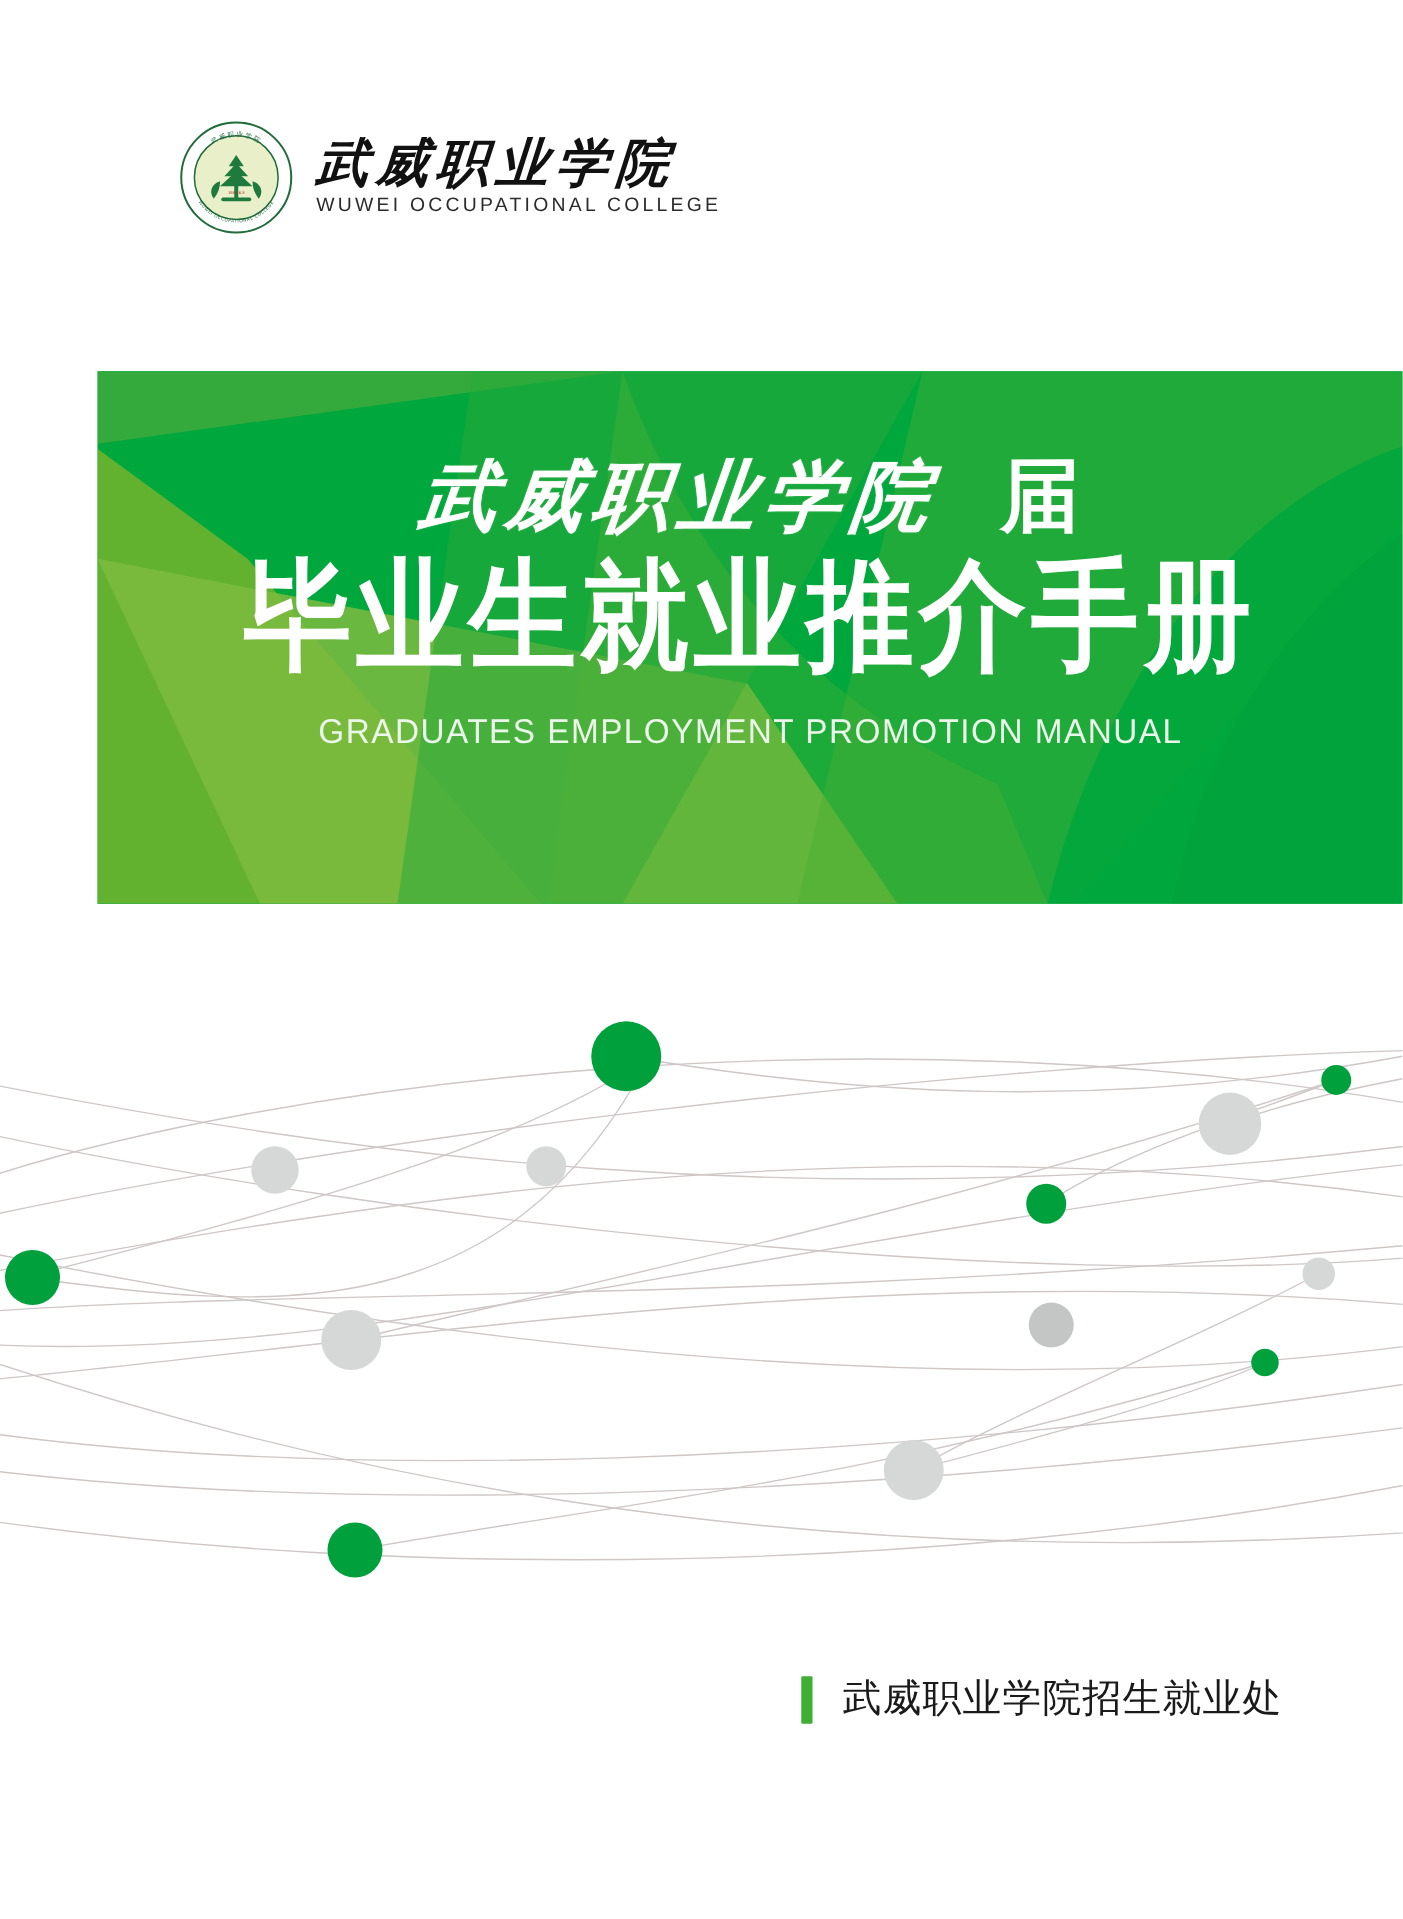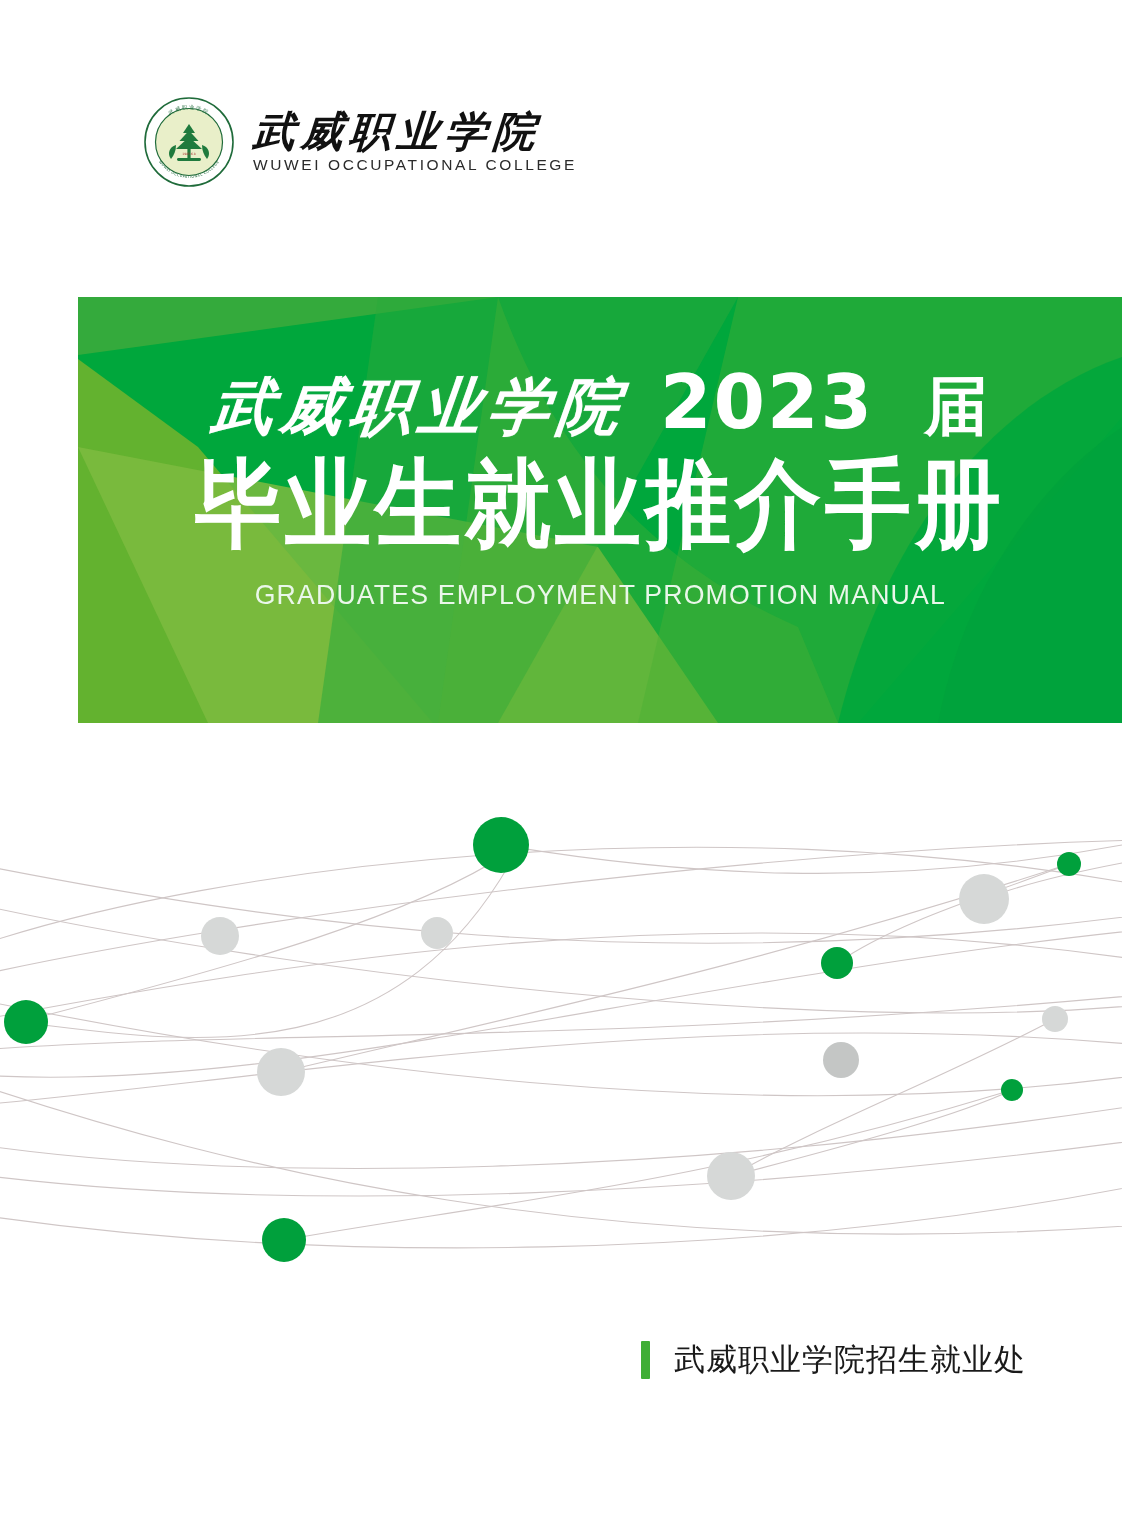--- a/index.html
+++ b/index.html
@@ -151,21 +151,20 @@
     <path d="M300,0 L660,0 L420,426 L240,426 Z" fill="#2aa93b" opacity=".55"></path>
     <path d="M660,0 L1044,0 L1044,120 L780,426 L560,426 Z" fill="#45af36" opacity=".45"></path>
     <path d="M1044,60 C900,110 800,260 760,426 L1044,426 Z" fill="#00a73c" opacity=".85"></path>
     <path d="M1044,130 C940,200 880,320 860,426 L1044,426 Z" fill="#00a03c" opacity=".6"></path>
     <path d="M420,0 C470,140 560,260 720,330 L760,426 L360,426 Z" fill="#4fb234" opacity=".35"></path>
   </svg>
 
   <div class="banner-inner">
     <div class="ttl-row">
       <span class="ttl-cn-script">武威职业学院</span>
-      <span class="ttl-year">2023</span>
       <span class="ttl-jie">届</span>
     </div>
     <div class="ttl-main">毕业生就业推介手册</div>
     <div class="ttl-en">GRADUATES EMPLOYMENT PROMOTION MANUAL</div>
   </div>
 </div>
 
 <div class="network">
   <svg viewBox="0 0 1122 570" xmlns="http://www.w3.org/2000/svg">
     <g fill="none" stroke="#cfc6c6" stroke-width="1.1">

